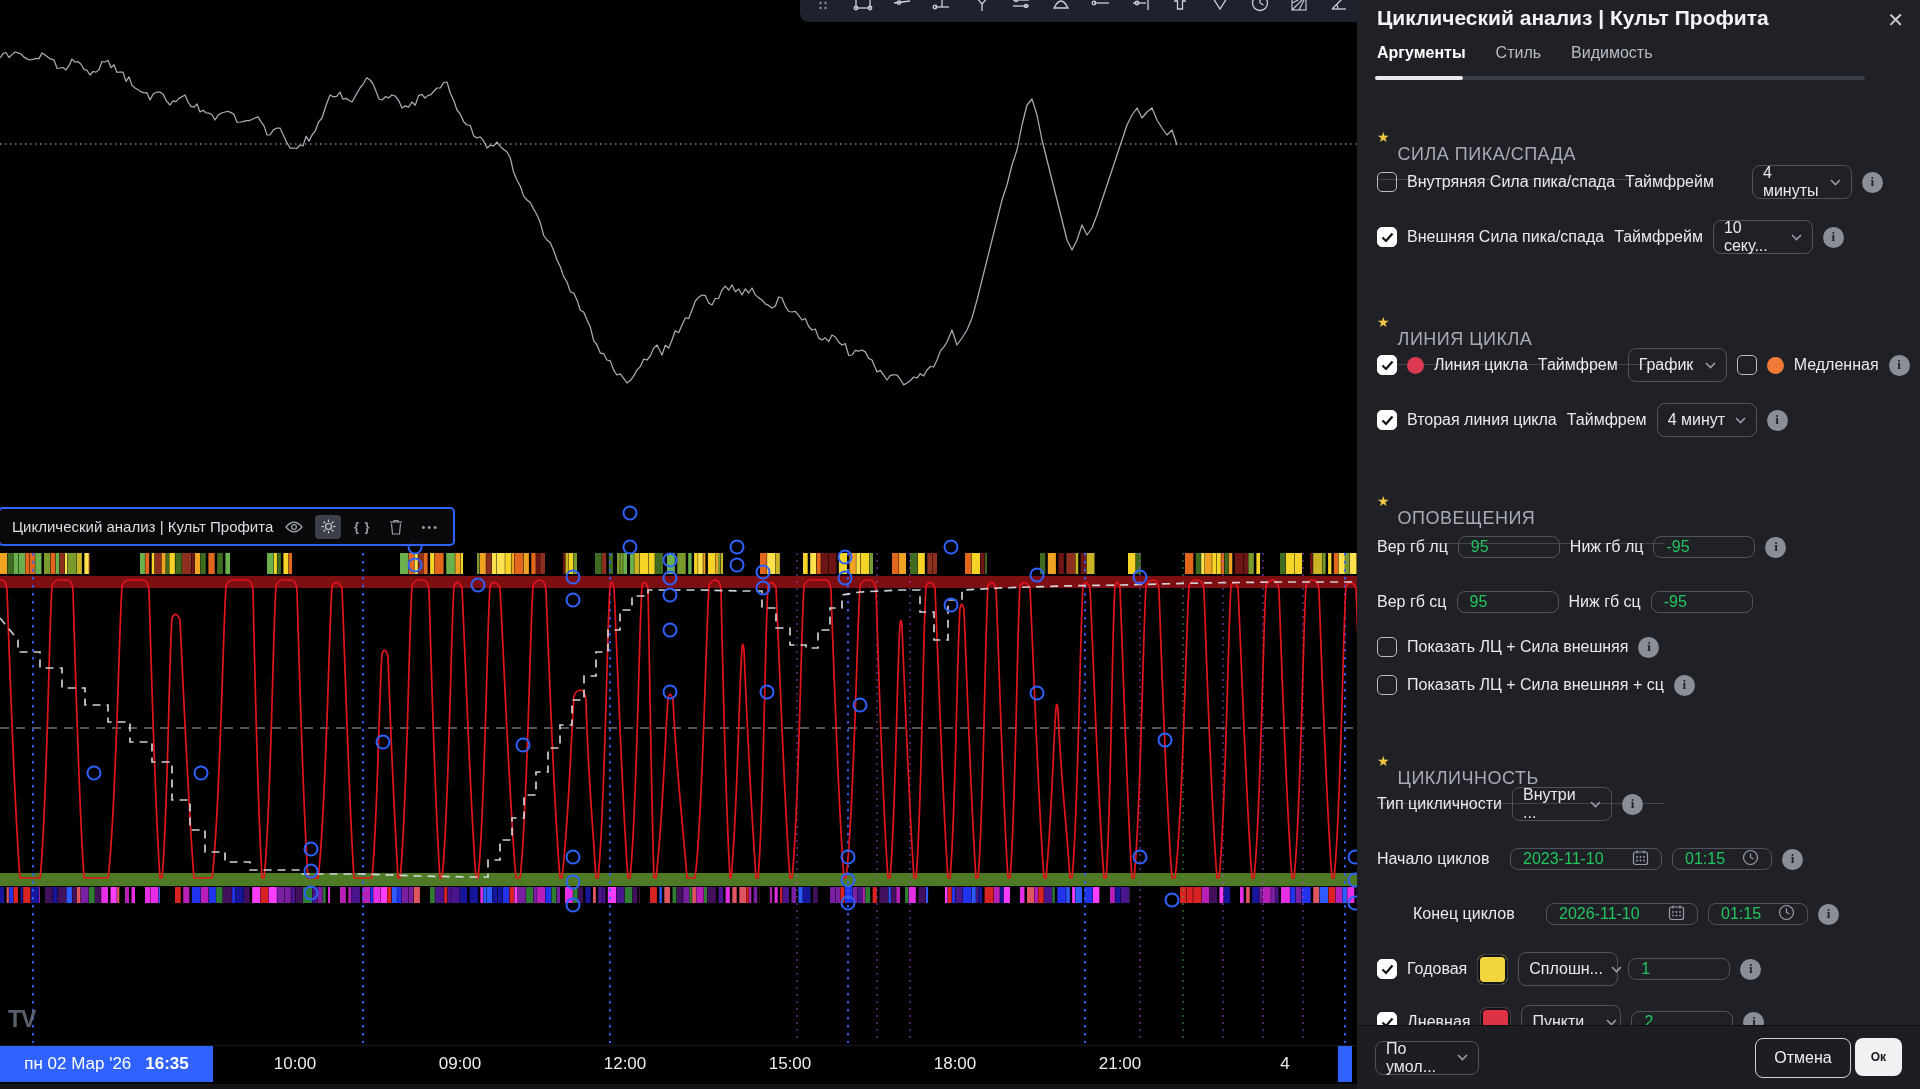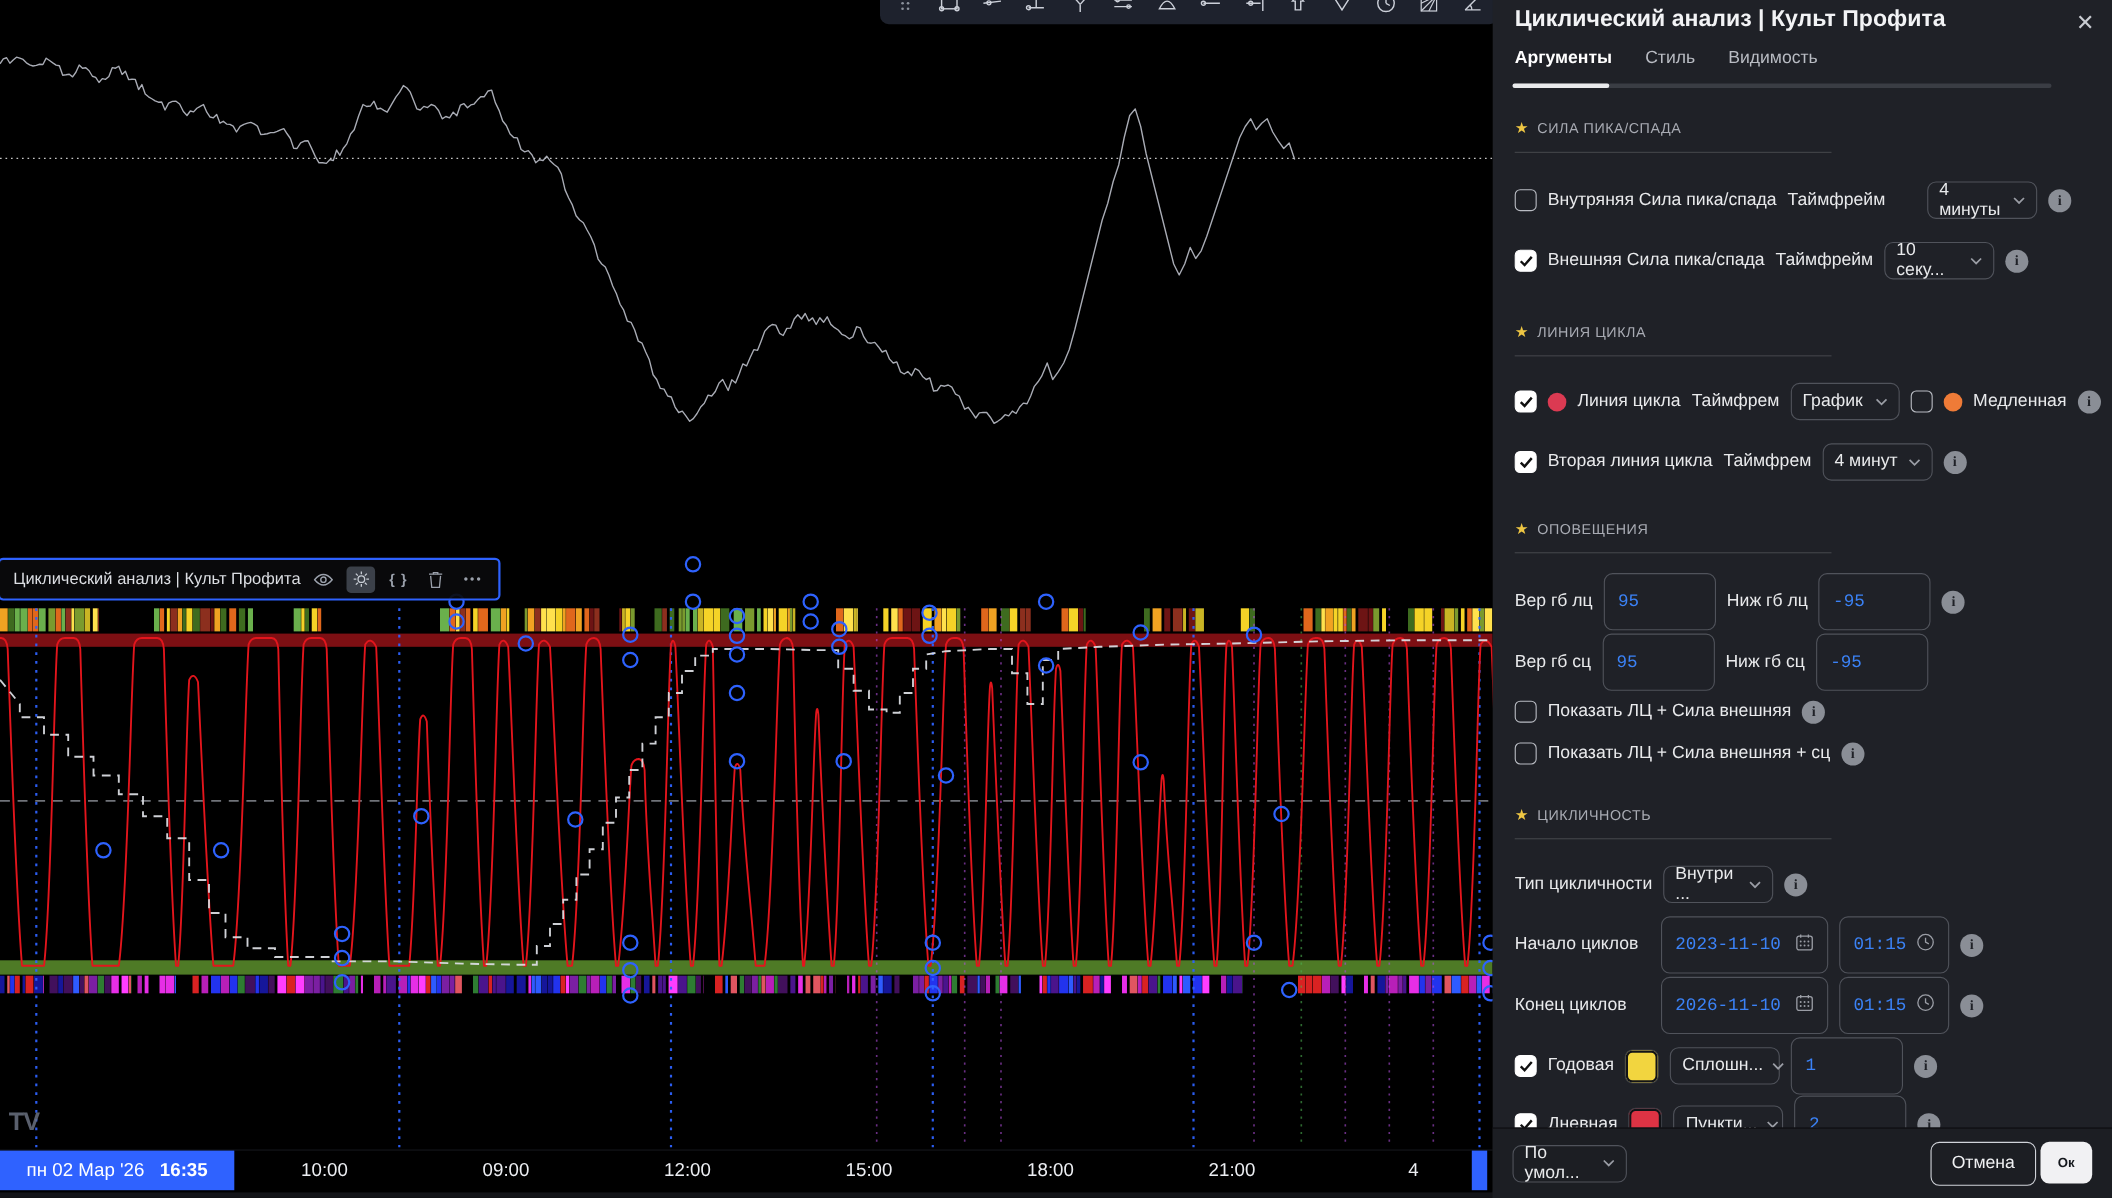--- a/index.html
+++ b/index.html
@@ -46,33 +46,33 @@
   #dlg-close{position:absolute;right:16px;top:8px;font-size:20px;color:#c9ccd2;cursor:pointer;}
   #dlg-tabs{position:absolute;left:20px;top:44px;display:flex;gap:30px;font-size:16px;}
   .tab{color:#b9bcc3;padding-bottom:10px;cursor:pointer;}
   .tab.active{color:#ffffff;font-weight:bold;}
   #tab-underline{position:absolute;left:18px;top:76px;width:490px;height:4px;background:#3a3d44;border-radius:2px;}
   #tab-underline .seg{position:absolute;left:0;top:0;width:88px;height:4px;background:#e9eaec;border-radius:2px;}
 
   .sec-head{position:absolute;left:20px;display:flex;align-items:center;gap:8px;
     width:288px;border-bottom:1px solid #43454a;padding-bottom:14px;}
   .sec-head .star{color:#eec643;font-size:14px;}
-  .sec-head .txt{font-size:13px;color:#a8abb3;letter-spacing:.5px;}
+  .sec-head .txt{font-size:18px;color:#a8abb3;letter-spacing:.5px;margin-top:36px;}
 
   .row{position:absolute;left:20px;right:16px;height:36px;display:flex;align-items:center;gap:10px;font-size:16px;}
   .lbl{color:#e9eaec;white-space:nowrap;}
   .cb{width:20px;height:20px;border:1.5px solid #b9bcc3;border-radius:5px;flex:0 0 auto;
       display:flex;align-items:center;justify-content:center;box-sizing:border-box;cursor:pointer;}
   .cb.on{background:#fff;border-color:#fff;}
   .cb.on svg{display:block;}
   .dd{display:inline-flex;align-items:center;justify-content:space-between;height:34px;
       border:1px solid #50535b;border-radius:8px;padding:0 10px;box-sizing:border-box;
       color:#e9eaec;cursor:pointer;flex:0 0 auto;background:transparent;}
-  .inp{display:inline-flex;align-items:center;height:52px;border:1px solid #50535b;border-radius:8px;
-      padding:0 12px;box-sizing:border-box;color:#3b82f6;cursor:text;flex:0 0 auto;justify-content:space-between;font-family:Liberation Mono, monospace;}
+  .inp{display:inline-flex;align-items:center;height:22px;border:1px solid #50535b;border-radius:8px;
+      padding:0 12px;box-sizing:border-box;color:#22c55e;cursor:text;flex:0 0 auto;justify-content:space-between;}
   .info{width:21px;height:21px;border-radius:50%;background:#8a8e96;color:#1f2127;
       font-size:13px;font-weight:bold;display:flex;align-items:center;justify-content:center;
       flex:0 0 auto;cursor:pointer;font-family:"Liberation Serif",serif;}
   .swatch-circle{width:17px;height:17px;border-radius:50%;flex:0 0 auto;cursor:pointer;}
   .swatch-square{width:31px;height:31px;border-radius:7px;flex:0 0 auto;cursor:pointer;
       box-shadow:0 0 0 2px #121317 inset;border:1px solid #3a3d44;box-sizing:border-box;}
   .chev{margin-left:8px;display:flex;}
 
   #dlg-footer{position:absolute;left:0;top:1025px;width:563px;height:64px;background:#1c1e23;
     border-top:1px solid #0c0d10;display:flex;align-items:center;justify-content:space-between;
@@ -816,21 +816,21 @@
       <span class="inp" style="width:100px;">
         <span>01:15</span>
         <span><svg width="17" height="17" viewBox="0 0 17 17" fill="none" stroke="#9a9da5" stroke-width="1.2">
               <circle cx="8.5" cy="8.5" r="7"></circle>
               <path d="M8.5 4.5 L8.5 8.5 L11.5 10"></path>
             </svg></span>
       </span>
       <span class="info">i</span>
     </div>
     <div class="row" style="top:896px;">
-      <span class="lbl" style="min-width:123px;">Конец циклов</span>
+      <span class="lbl" style="min-width:123px;margin-left:36px;">Конец циклов</span>
       <span class="inp" style="width:152px;">
         <span>2026-11-10</span>
         <span><svg width="17" height="17" viewBox="0 0 17 17" fill="none" stroke="#9a9da5" stroke-width="1.2">
               <rect x="1.5" y="3" width="14" height="12.5" rx="2"></rect>
               <line x1="5" y1="1.5" x2="5" y2="4.5"></line>
               <line x1="12" y1="1.5" x2="12" y2="4.5"></line>
               <g fill="#9a9da5" stroke="none">
                 <circle cx="5" cy="8" r=".9"></circle>
                 <circle cx="8.5" cy="8" r=".9"></circle>
                 <circle cx="12" cy="8" r=".9"></circle>

